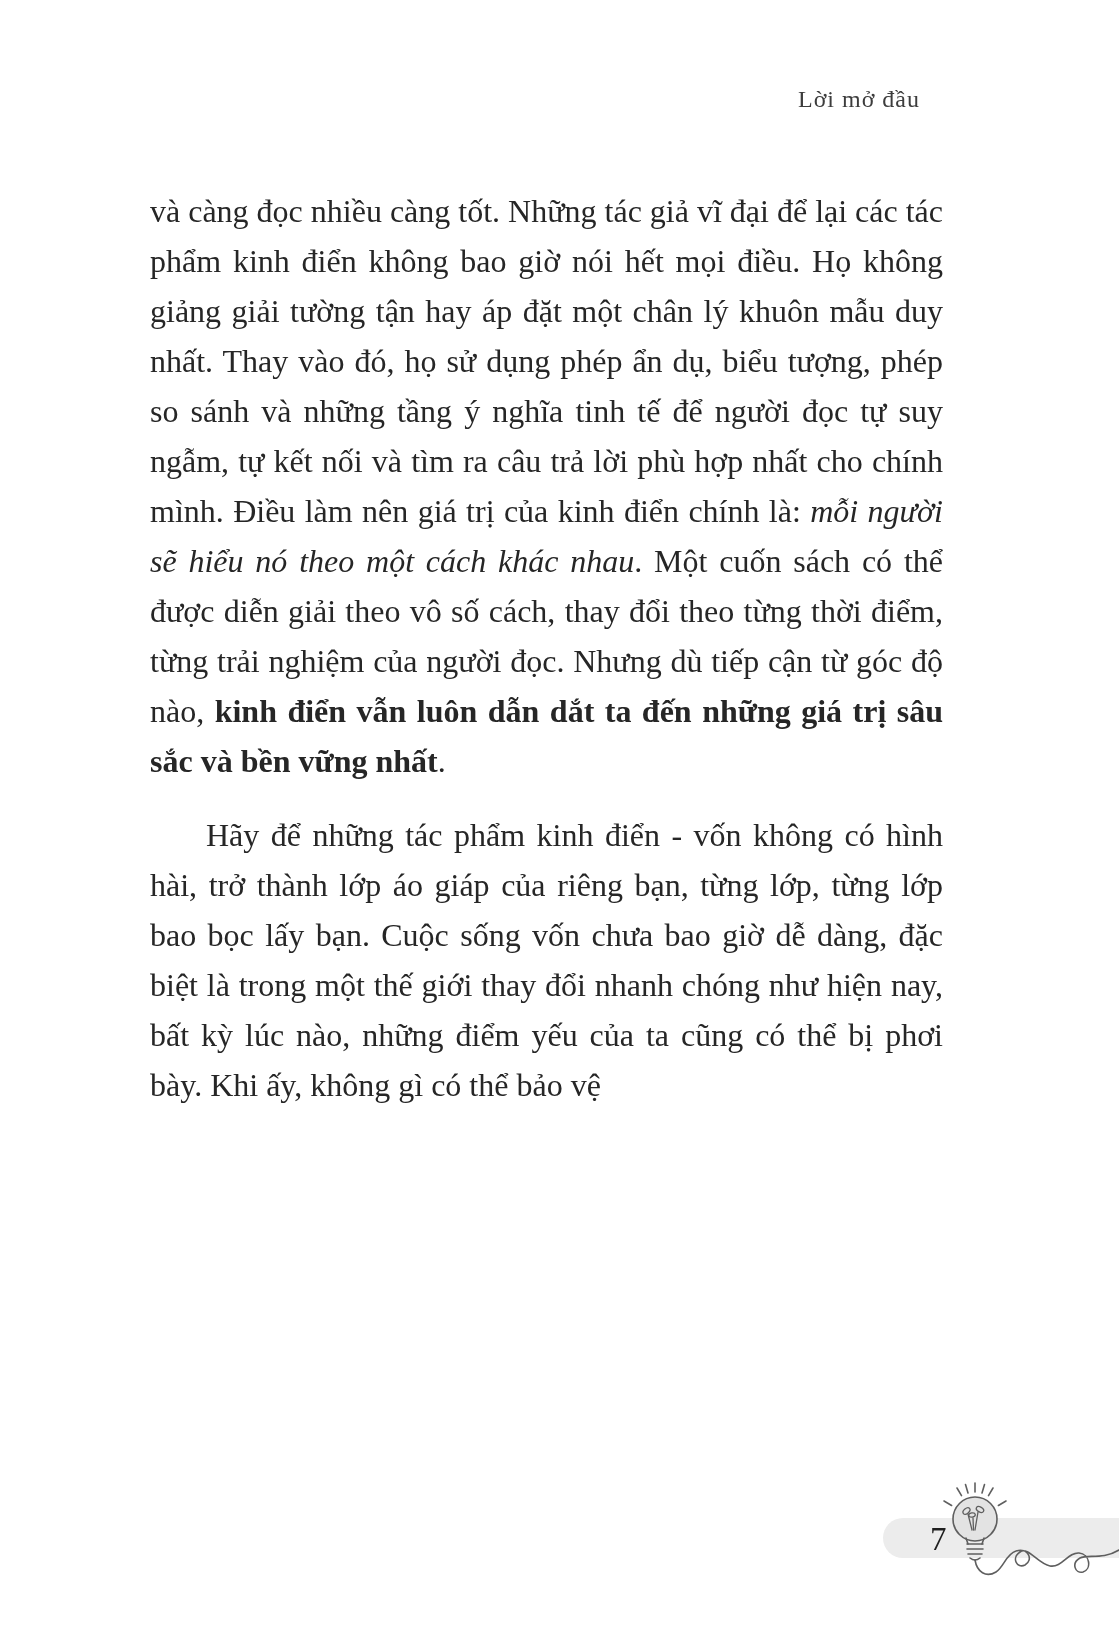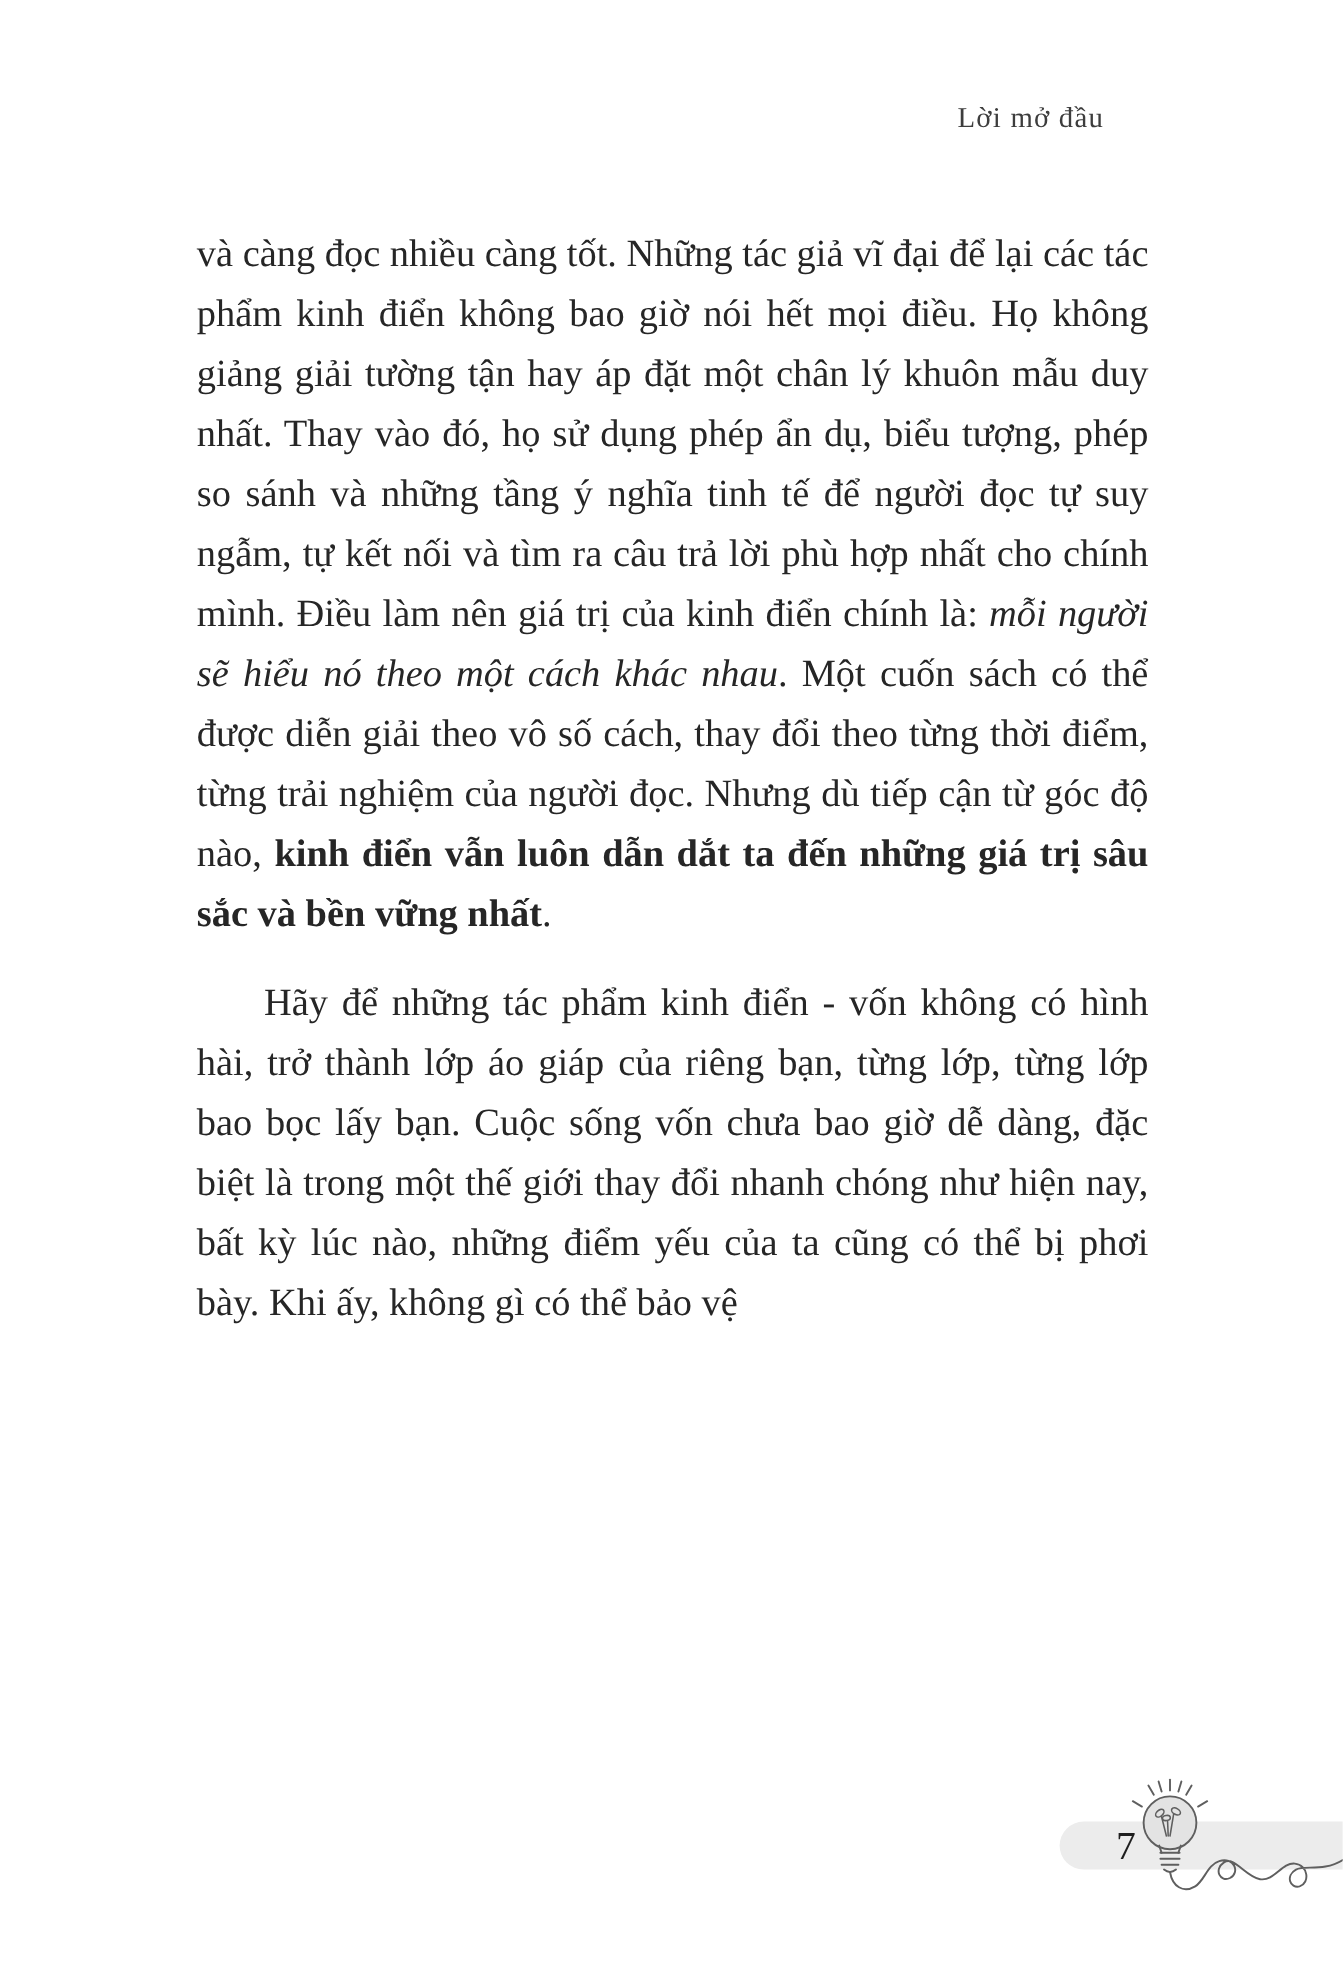--- a/index.html
+++ b/index.html
@@ -14,21 +14,21 @@
   .running-header {
     position: absolute;
     top: 86px;
     right: 199px;
     font-size: 24px;
     letter-spacing: 1px;
     color: #3d3d3d;
   }
   .body-text {
     position: absolute;
-    left: 164px;
+    left: 150px;
     top: 186px;
     width: 793px;
     font-size: 32px;
     line-height: 50px;
     color: #262626;
     text-align: justify;
   }
   .body-text p { margin: 0 0 24px 0; }
   .body-text p.indent { text-indent: 56px; }
   .body-text p.continues { margin-bottom: 0; }

